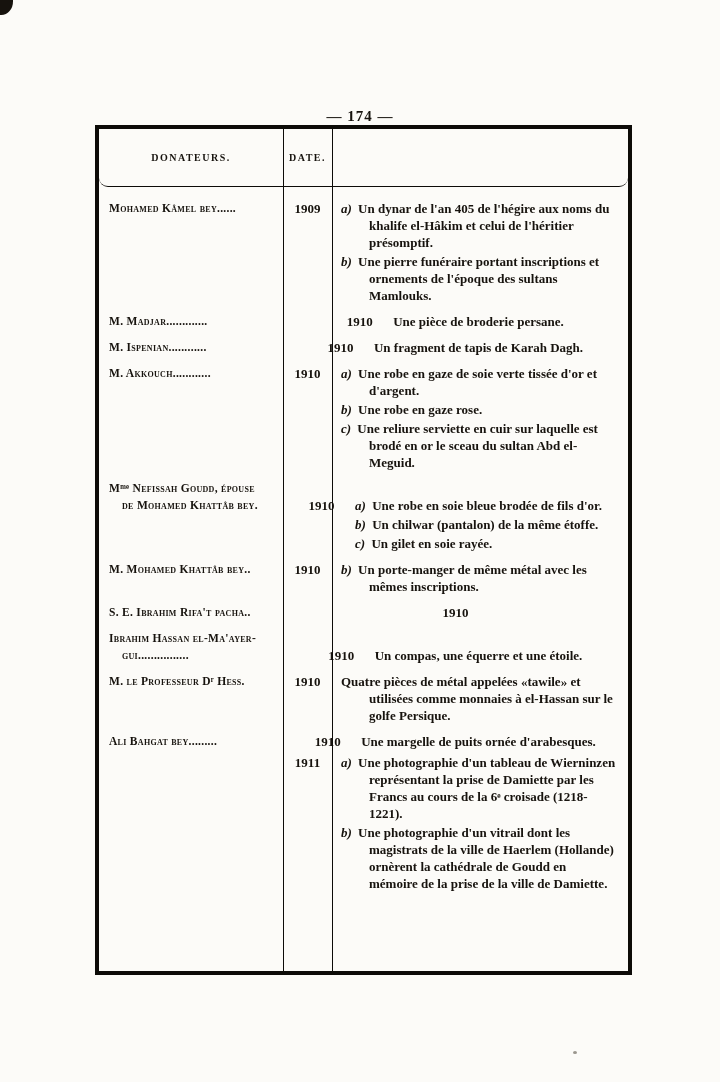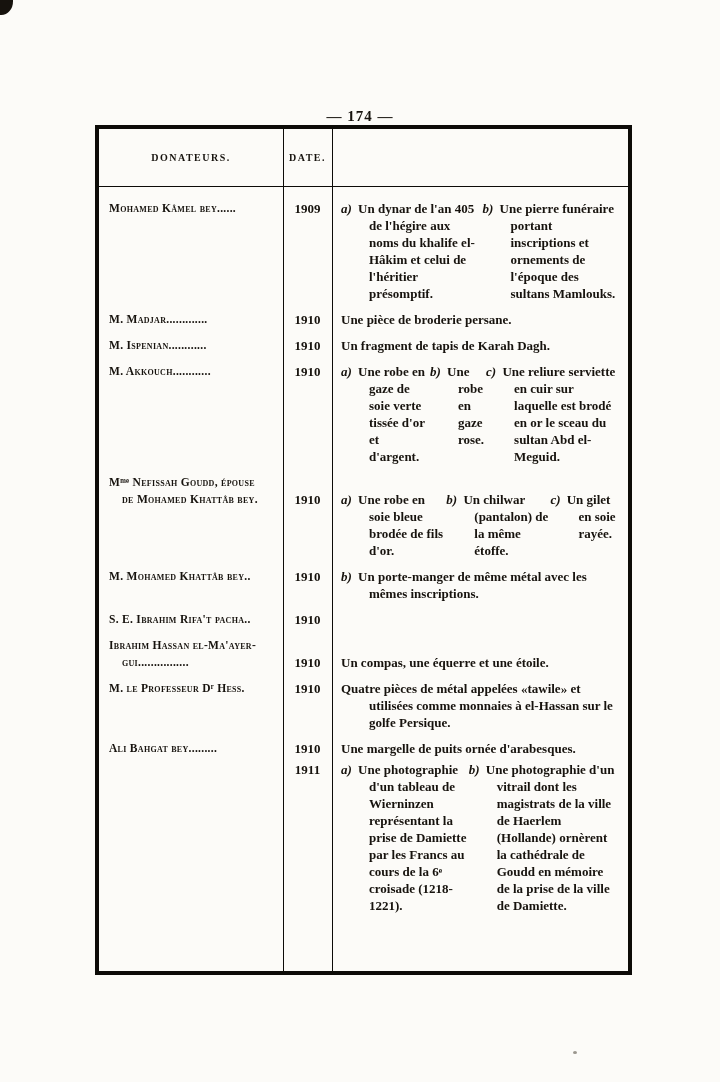--- a/index.html
+++ b/index.html
@@ -19,37 +19,37 @@
   }
   .table-box {
     position:absolute; left:95px; top:125px; width:537px; height:850px;
     border:4px solid #0d0b08; overflow:hidden;
   }
   .vrule { position:absolute; top:0; bottom:0; width:1px; background:#0d0b08; }
   .vrule-1 { left:184px; }
   .vrule-2 { left:233px; }
   .header-row {
     display:grid; grid-template-columns:184px 49px 1fr;
-    height:58px; align-items:center; border-bottom:1px solid #0d0b08;
+    height:58px; align-items:center; border-bottom:1px solid #0d0b08;border-radius:9px;
   }
   .header-cell {
     text-align:center; font-size:10px; font-weight:bold; letter-spacing:1.5px;
   }
   .table-body { padding-top:13px;font-weight:bold; }
   .t-row { display:grid; grid-template-columns:184px 1fr; margin-bottom:9px; }
   .donor-cell {
     padding:0 2px 0 10px; font-size:11.5px; font-variant:small-caps;
     letter-spacing:0.3px; line-height:17px;
   }
   .donor-line-2 { padding-left:13px; }
-  .entries-cell { display:flex; flex-direction:column; gap:4px; }
+  .entries-cell { display:flex; flex-direction:column; gap:4px;align-items:center; }
   .entries-offset { padding-top:17px; }
   .entry { display:grid; grid-template-columns:49px 1fr; }
   .date-cell { text-align:center; font-size:13px; line-height:17px; }
-  .items-cell { display:flex; flex-direction:row; gap:2px; padding:0 12px 0 9px; }
+  .items-cell { display:flex; flex-direction:column; gap:2px; padding:0 12px 0 9px; }
   .item { font-size:13px; line-height:17px; padding-left:28px; text-indent:-28px; }
   .item-label { font-style:italic; }
   .item-label:not(:empty) { margin-right:3px; }
   .artifact-corner {
     position:absolute; left:0; top:0; width:13px; height:15px;
     background:#16120d; border-bottom-right-radius:90%;
   }
   .artifact-dot {
     position:absolute; left:573px; top:1051px; width:4px; height:3px;
     background:#9a968e; border-radius:50%;

